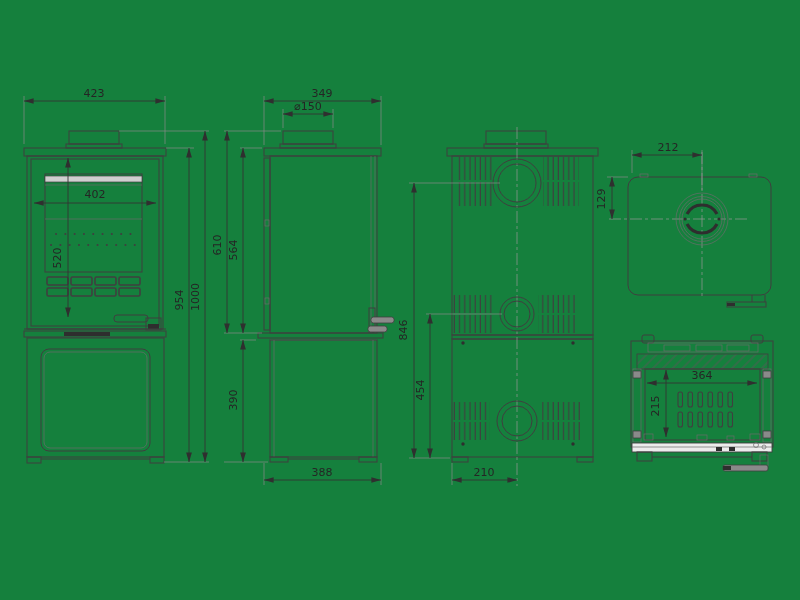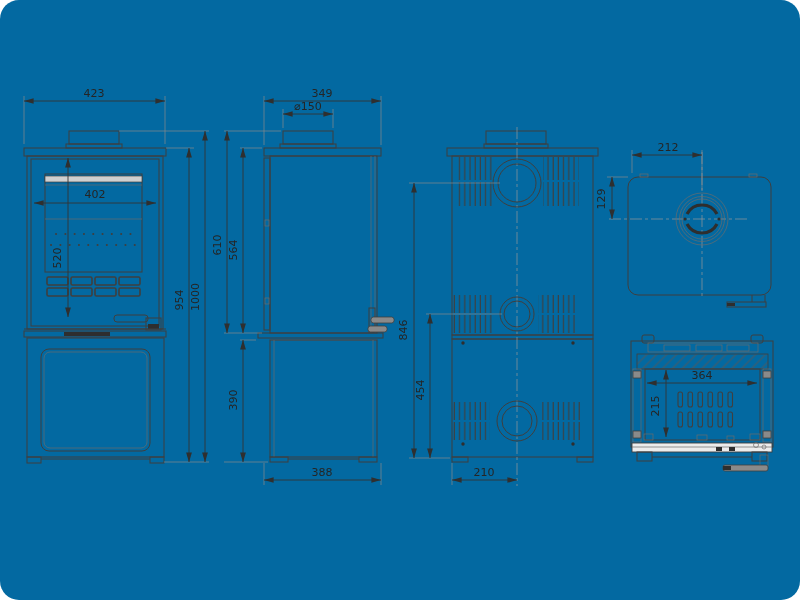--- a/index.html
+++ b/index.html
@@ -1,16 +1,16 @@
 <!DOCTYPE html>
 <html><head>
 <meta charset="utf-8">
 <style>
   html,body{margin:0;padding:0;background:#ffffff;}
-  .stage{width:800px;height:600px;position:relative;background:#0369a1;overflow:hidden;border-radius:19px;}
+  .stage{width:800px;height:600px;position:relative;background:#15803d;overflow:hidden;}
   svg{display:block;}
   .ln{fill:none;stroke:#3f3f3f;stroke-width:1;}
   .lt{fill:none;stroke:#6b6b6b;stroke-width:0.7;}
   .fillg{fill:#cfcfcf;stroke:#3f3f3f;stroke-width:0.7;}
   .filld{fill:#2e2e2e;stroke:none;}
   .fillm{fill:#8a8a8a;stroke:#3f3f3f;stroke-width:0.8;}
   .tray{fill:#ececec;stroke:#3f3f3f;stroke-width:0.9;}
   .dim{fill:none;stroke:#333333;stroke-width:0.9;}
   .ext{fill:none;stroke:#8a8a8a;stroke-width:0.7;}
   .cl{fill:none;stroke:#9a9a9a;stroke-width:0.7;stroke-dasharray:12 3 3 3;}

